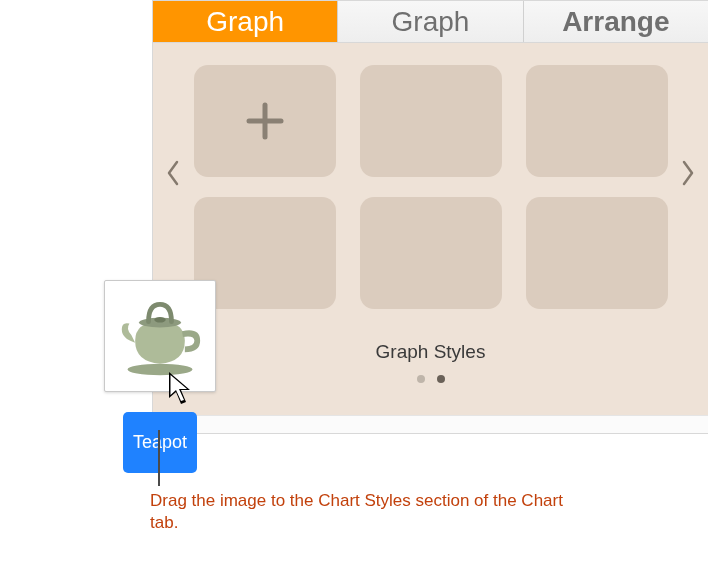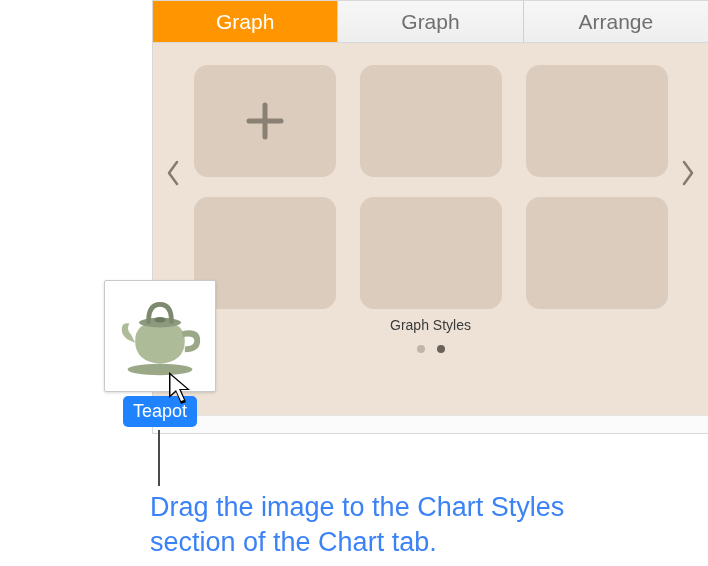--- a/index.html
+++ b/index.html
@@ -27,27 +27,28 @@
       display: flex;
       height: 42px;
       background: linear-gradient(#f7f7f7, #eeeeee);
       border-bottom: 1px solid #d8d8d8;
     }
     .tab {
       flex: 1;
       display: flex;
       align-items: center;
       justify-content: center;
-      font-size: 21px;
+      font-size: 28px;
       color: #6f6f6f;
       border-right: 1px solid #d0d0d0;
       cursor: pointer;
     }
     .tab:last-child {
       border-right: none;
+      font-weight: bold;
     }
     .tab.active {
       background: #ff9500;
       color: #fff;
       font-weight: 500;
     }
     .styles-area {
       background: #eee2d7;
       padding: 22px 10px 10px 10px;
       height: 372px;
@@ -97,23 +98,23 @@
       width: 14px;
       height: 26px;
       stroke: #857a6e;
       stroke-width: 2.5;
       fill: none;
       stroke-linecap: round;
       stroke-linejoin: round;
     }
     .styles-title {
       text-align: center;
-      font-size: 14px;
+      font-size: 19px;
       color: #3a3a3a;
-      margin-top: 8px;
+      margin-top: 32px;
     }
     .page-dots {
       display: flex;
       justify-content: center;
       gap: 12px;
       margin-top: 12px;
     }
     .dot {
       width: 8px;
       height: 8px;
@@ -144,23 +145,23 @@
       display: flex;
       align-items: center;
       justify-content: center;
       box-shadow: 0 1px 3px rgba(0,0,0,0.15);
     }
     .file-label {
       display: inline-block;
       background: #1f82ff;
       color: #fff;
       font-size: 18px;
-      padding: 5px 10px;
+      padding: 20px 10px;
       border-radius: 5px;
-      margin-top: 4px;
+      margin-top: 20px;
     }
     .cursor {
       position: absolute;
       left: 166px;
       top: 370px;
       width: 28px;
       height: 38px;
       pointer-events: none;
     }
     .callout-line {
@@ -169,23 +170,23 @@
       top: 430px;
       width: 2px;
       height: 56px;
       background: #4a4a4a;
     }
     .callout-text {
       position: absolute;
       left: 150px;
       top: 490px;
       width: 430px;
-      font-size: 27px;
+      font-size: 17px;
       line-height: 1.3;
-      color: #3b82f6;
+      color: #c2410c;
     }
     .teapot-svg {
       width: 96px;
       height: 86px;
     }
   </style>
 </head>
 <body>
 
 <div class="panel">

